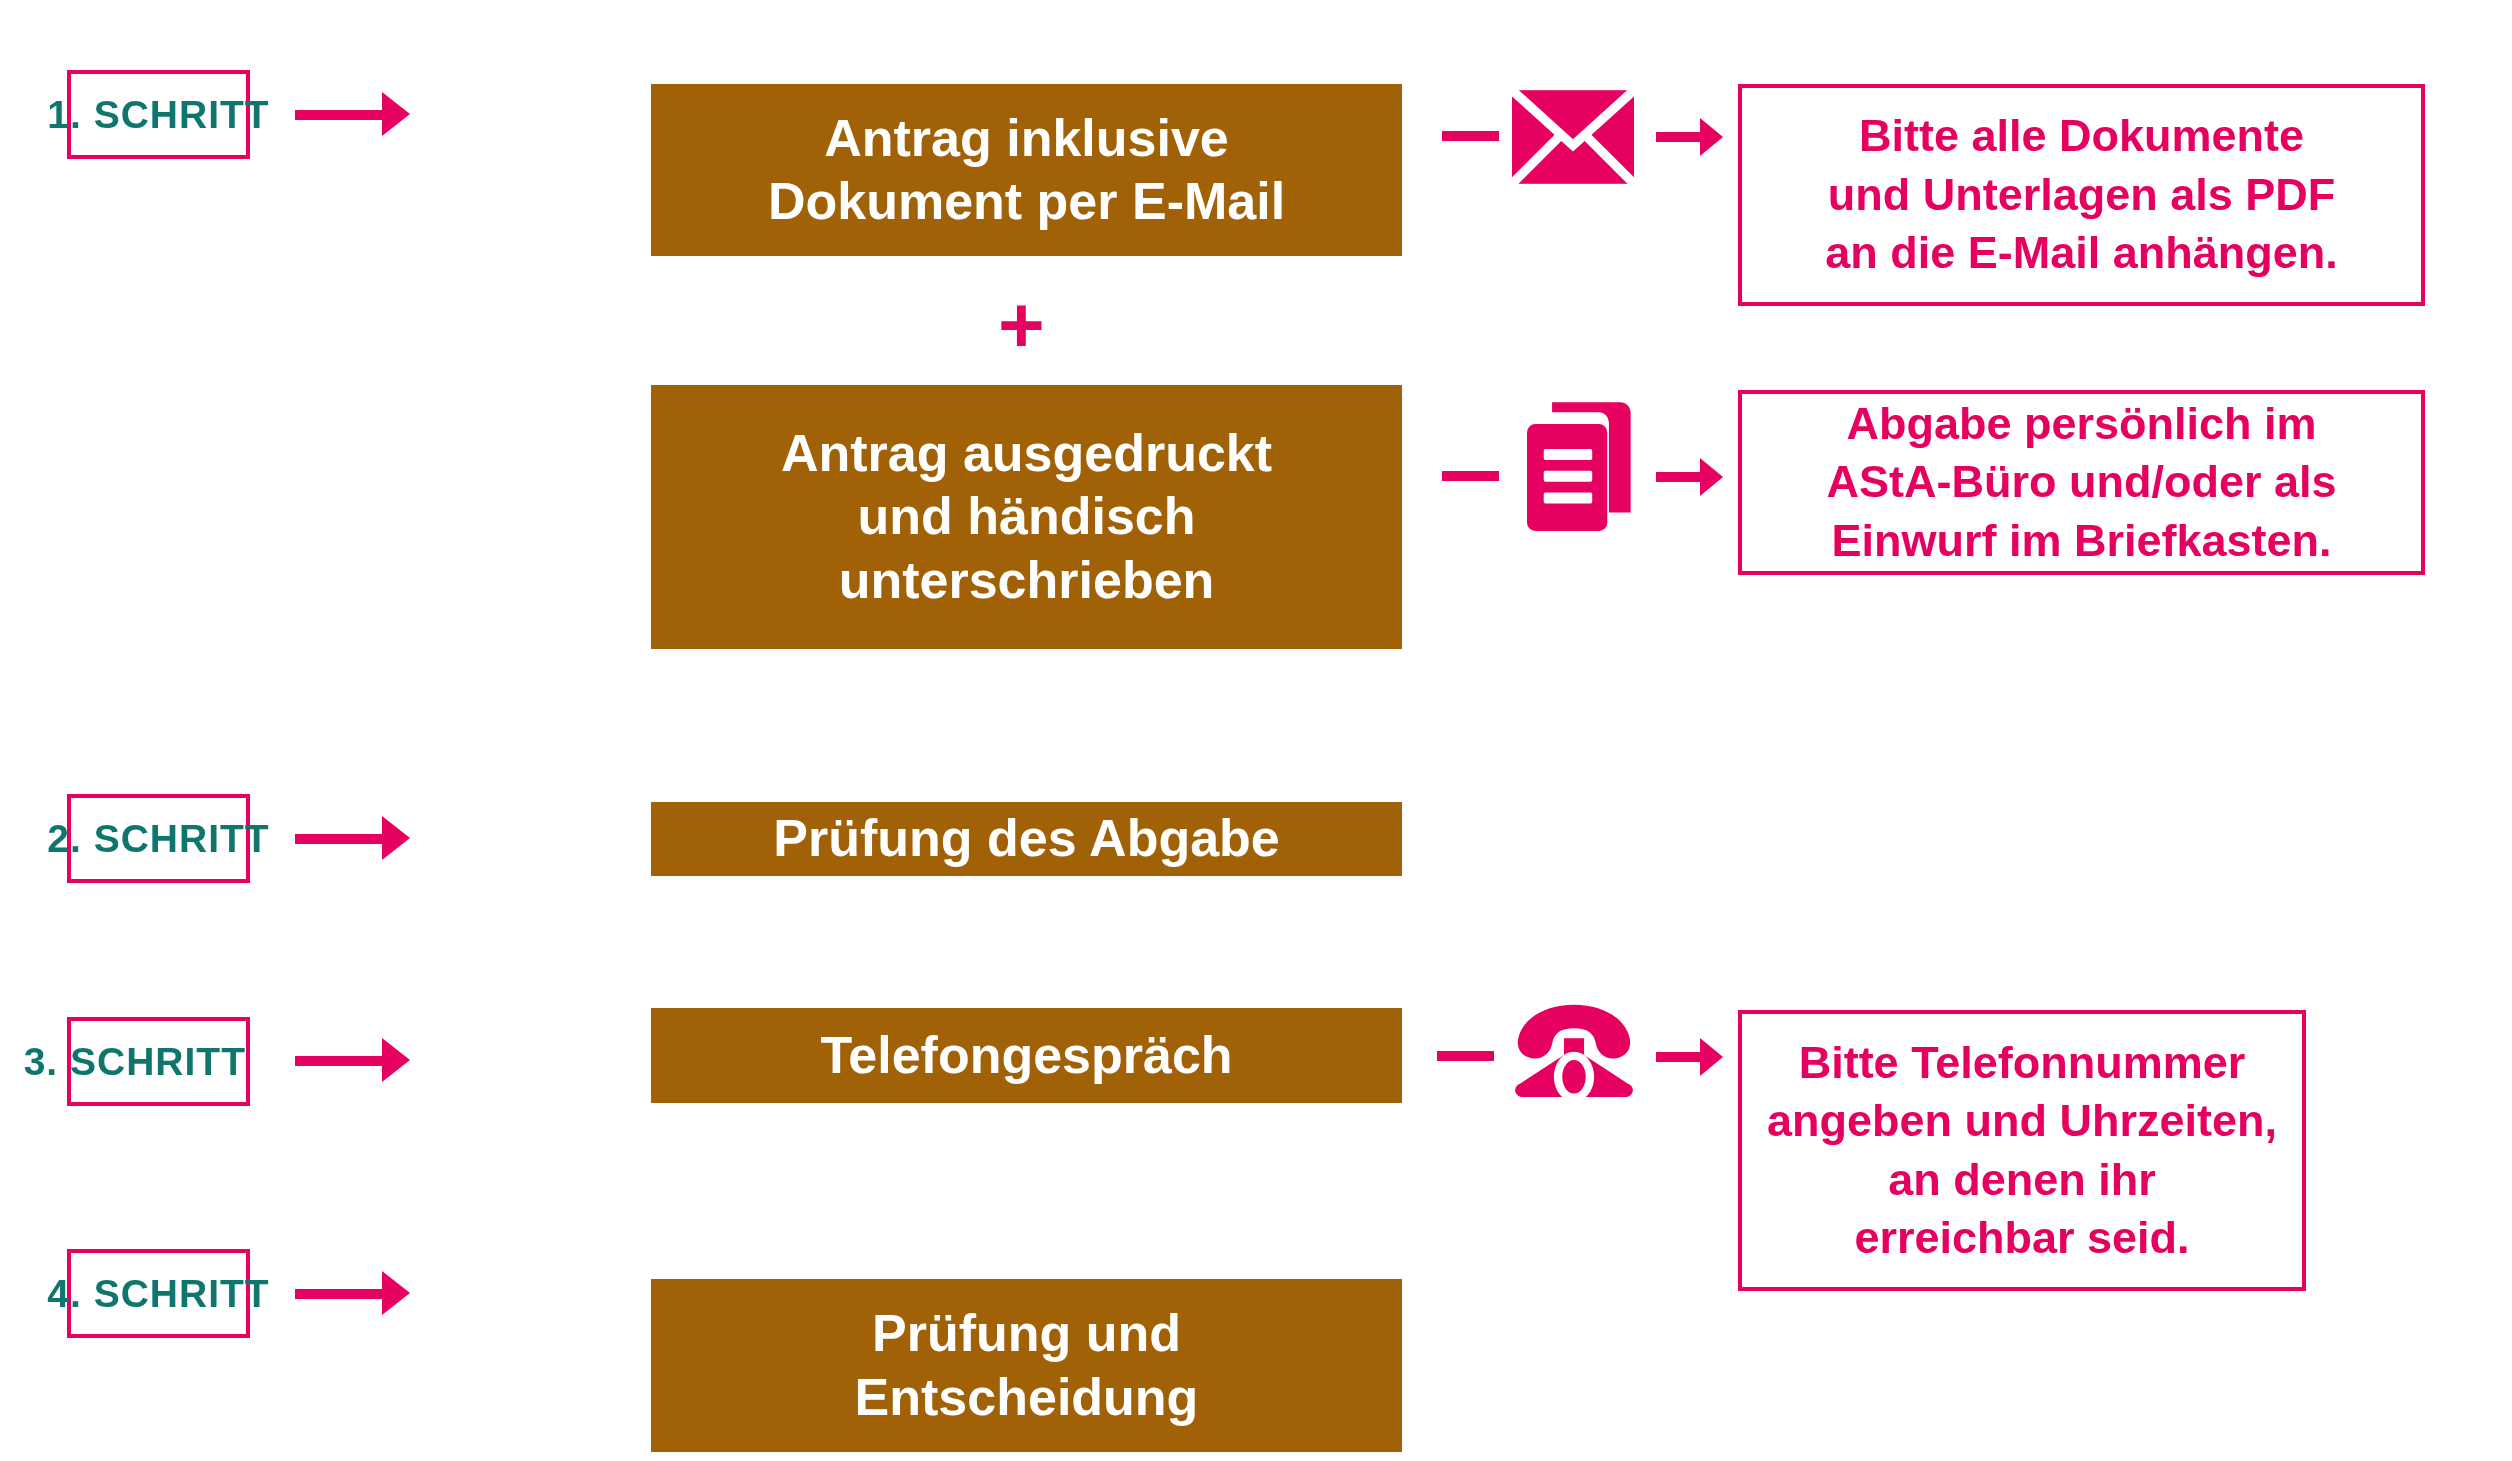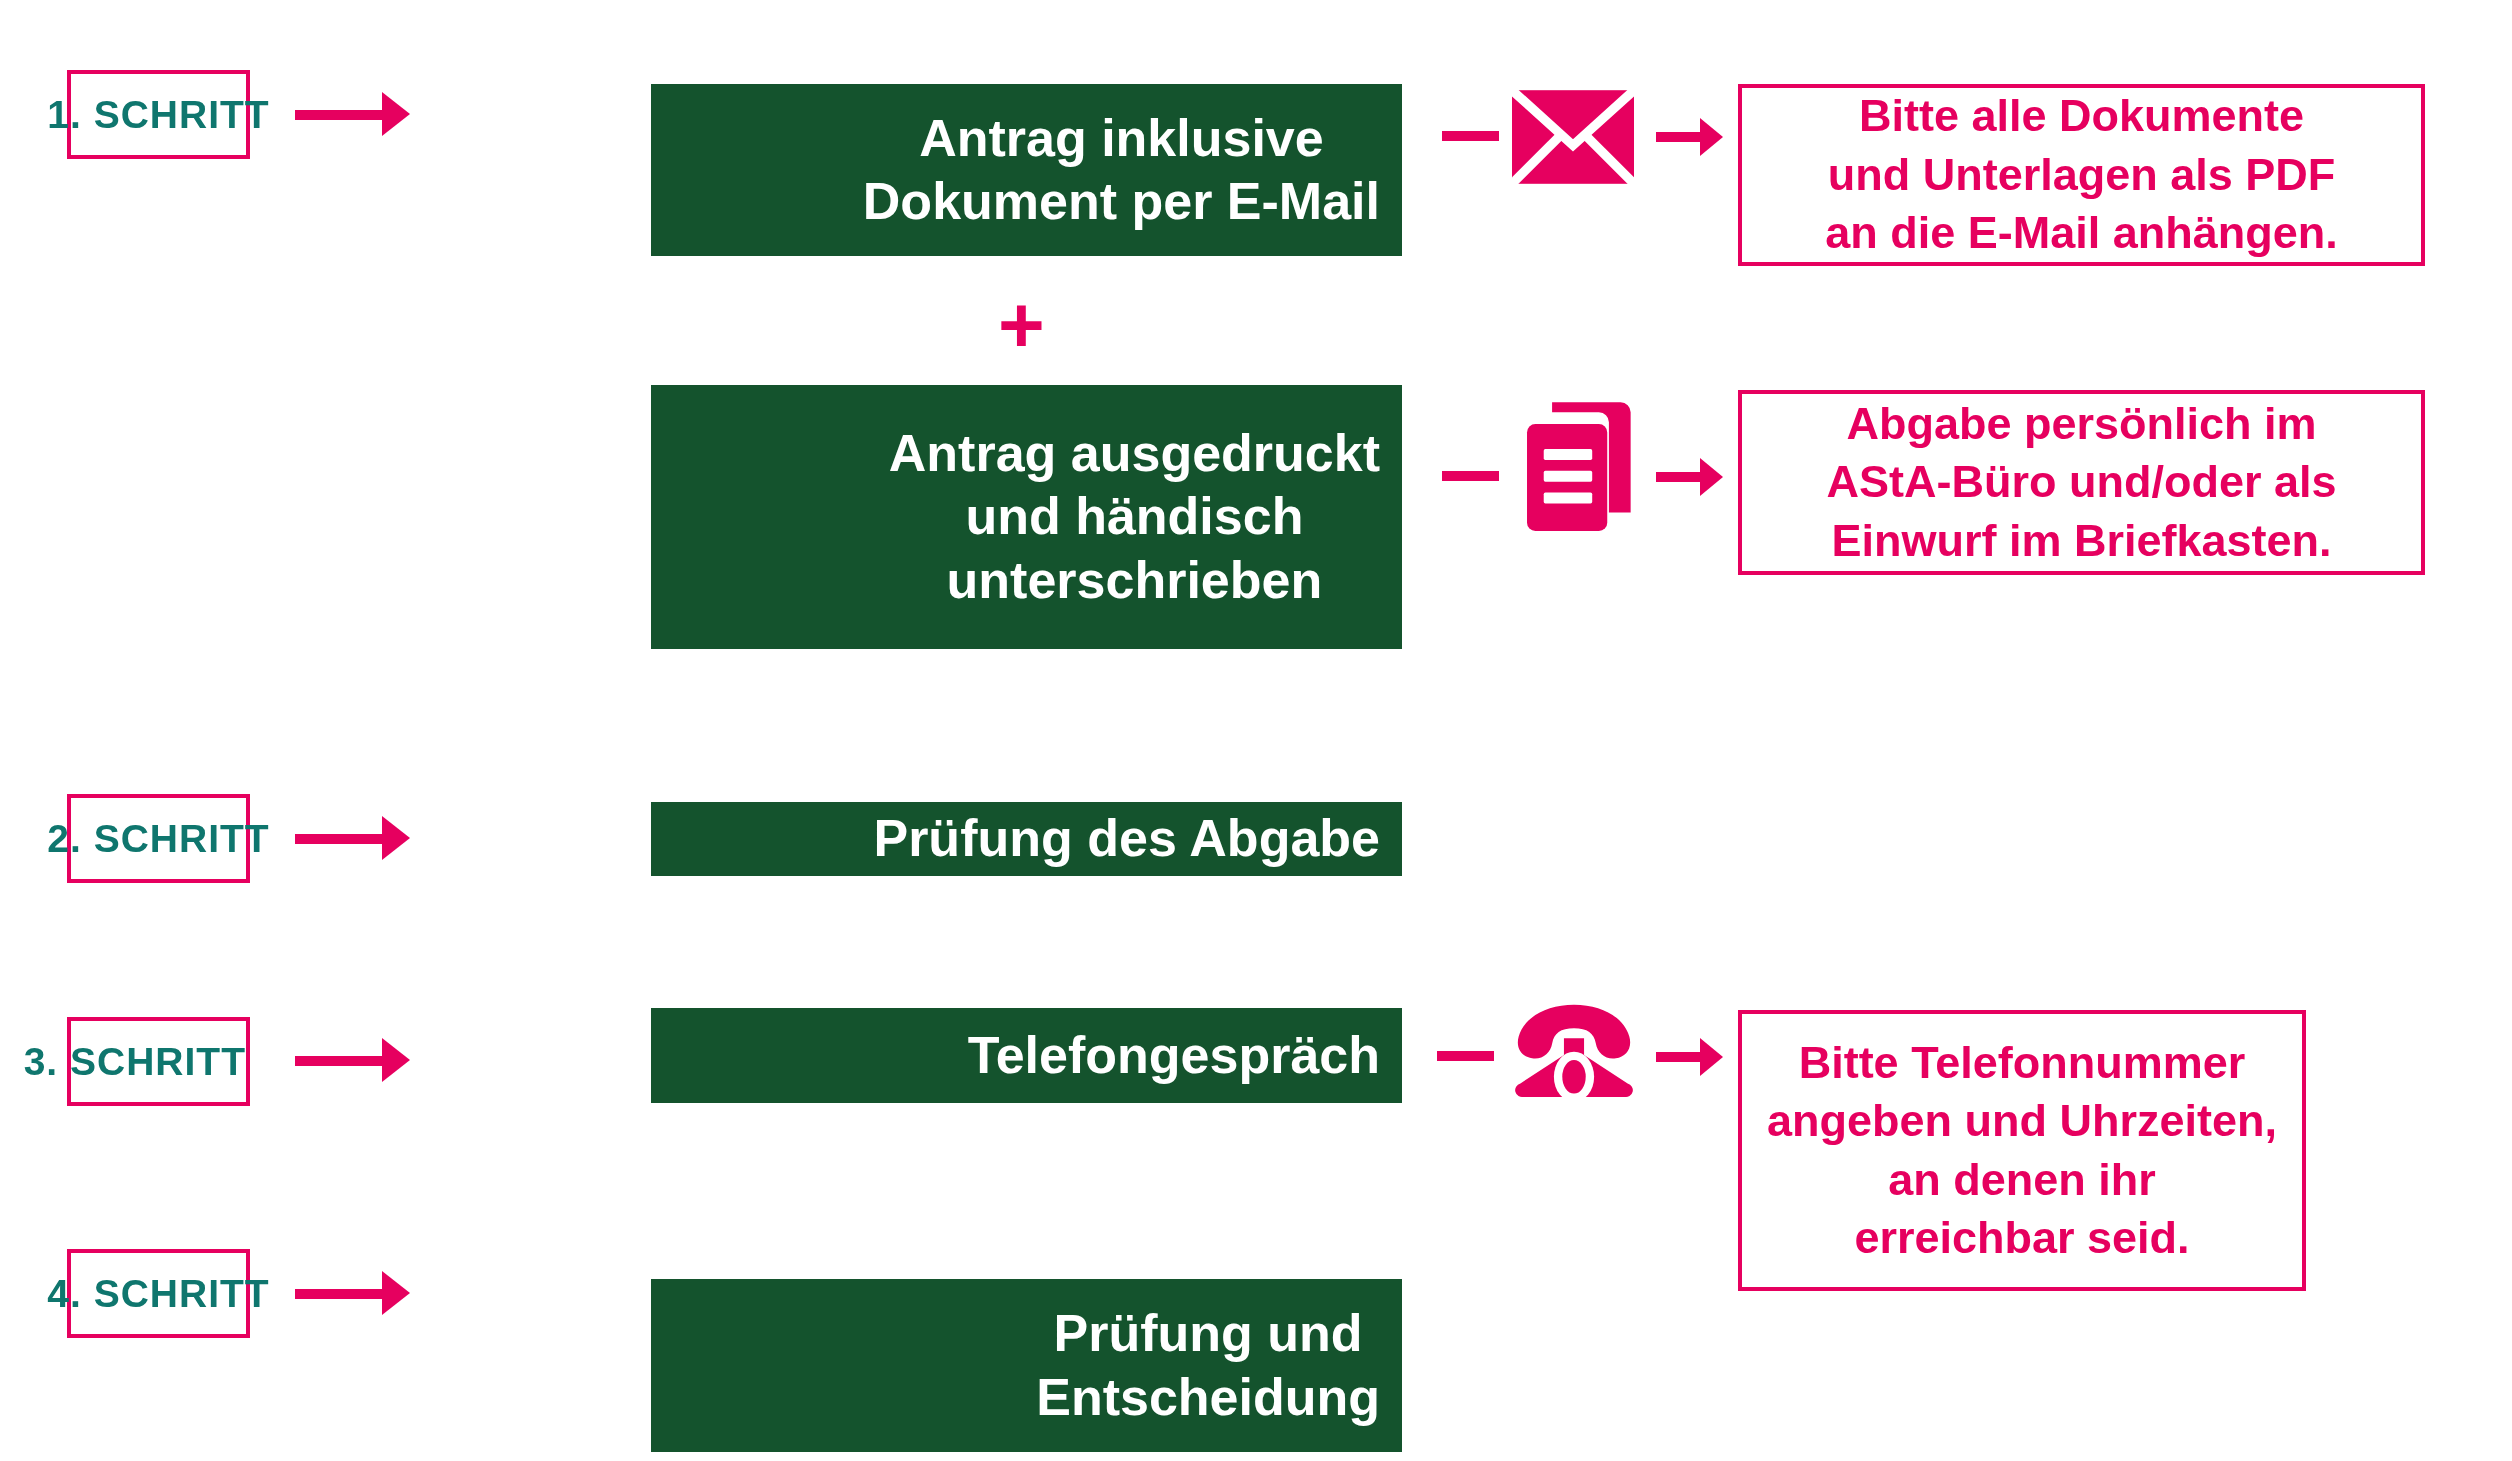--- a/index.html
+++ b/index.html
@@ -31,24 +31,24 @@
     font-weight: 700;
     font-size: 39px;
     letter-spacing: 1px;
     white-space: nowrap;
   }
 
   
   .pink-block {
     position: absolute;
     box-sizing: border-box;
-    background: #14532d;
+    background: #a16207;
     display: flex;
     align-items: center;
-    justify-content: flex-end;
+    justify-content: center;
     text-align: center;
   }
   .pink-block span {
     color: #ffffff;
     font-weight: 700;
     font-size: 52px;
     line-height: 1.22;
     padding: 0 22px;
     white-space: pre-line;
   }
@@ -165,21 +165,21 @@
       <path d="M0 112 L56 56" fill="none" stroke="#FFFFFF" stroke-width="11"></path>
       <path d="M146 112 L90 56" fill="none" stroke="#FFFFFF" stroke-width="11"></path>
     </svg>
   </div>
 
   <div class="small-arrow" style="left:1656px; top:118px; width:65px;">
     <div class="shaft" style="width:45px;"></div>
     <div class="head" style="left:44px;"></div>
   </div>
 
-  <div class="info-box" style="left:1738px; top:84px; width:687px; height:182px;">
+  <div class="info-box" style="left:1738px; top:84px; width:687px; height:222px;">
     <span>Bitte alle Dokumente
 und Unterlagen als PDF
 an die E-Mail anhängen.</span>
   </div>
 
   <div class="plus-sign" style="left:998px; top:285px;">+</div>
 
   <div class="pink-block" style="left:651px; top:385px; width:751px; height:264px;">
     <span>Antrag ausgedruckt
 und händisch

